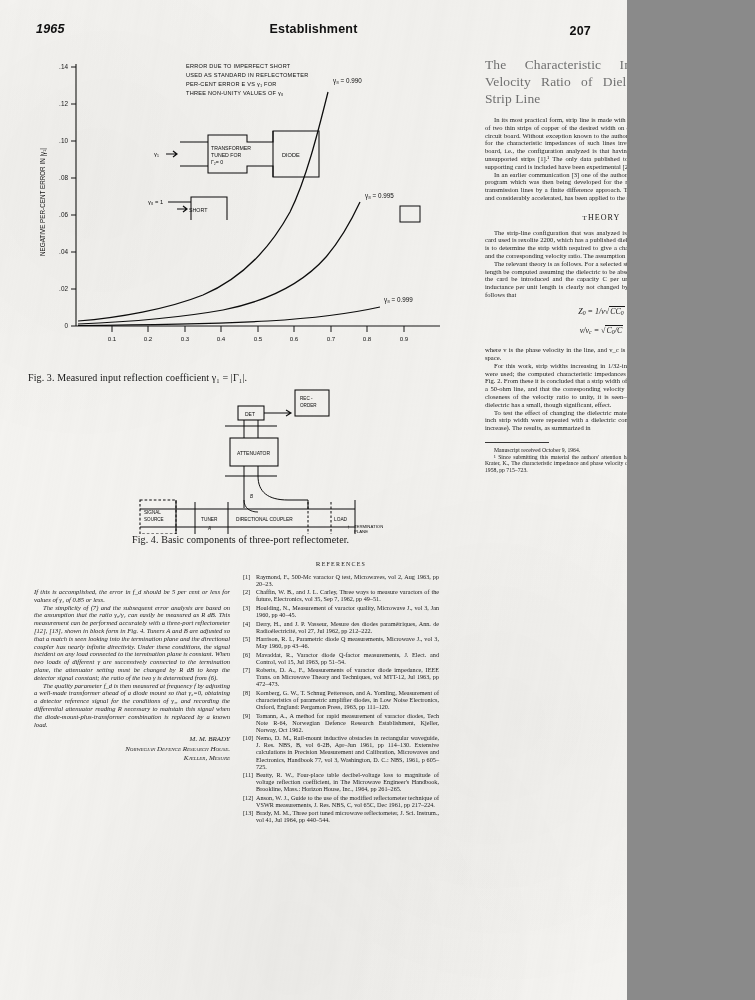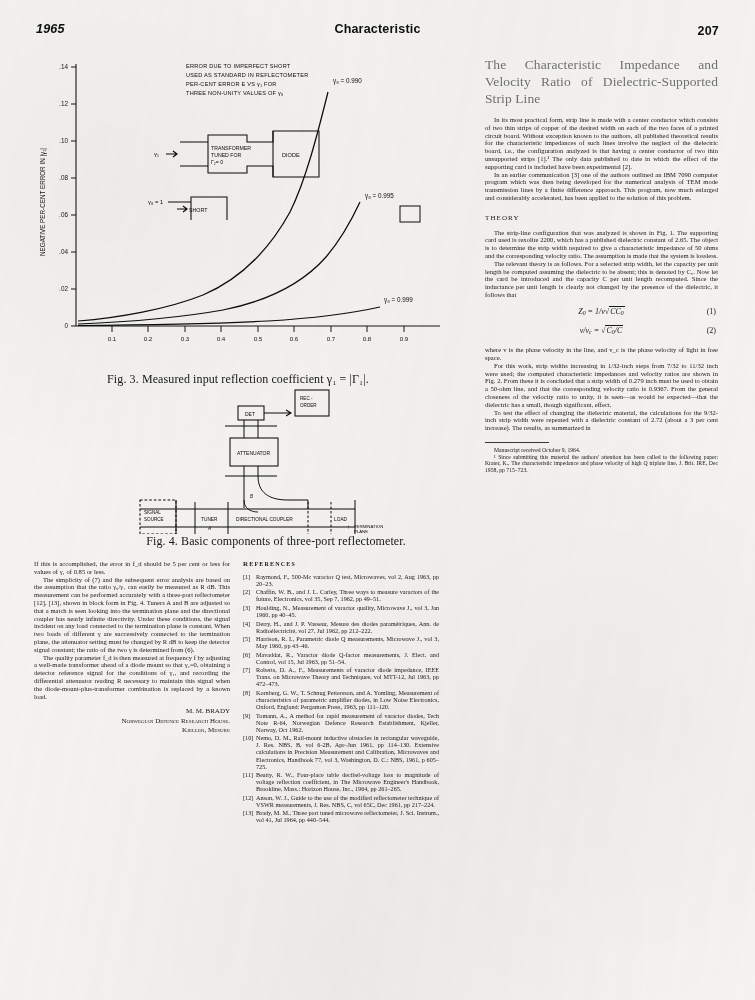--- a/index.html
+++ b/index.html
@@ -2,21 +2,21 @@
 <html><head>
 <meta charset="utf-8">
 <style>
   html, body {
     margin: 0;
     padding: 0;
     background: #8a8a8a;
   }
   .page {
     position: relative;
-    width: 755px;
+    width: 627px;
     height: 1000px;
     background: #f2f1ee;
     overflow: hidden;
     font-family: "Liberation Serif", "DejaVu Serif", serif;
     color: #1b1b1b;
     filter: contrast(1.04) brightness(0.99);
   }
   .paper-noise {
     position: absolute;
     inset: 0;
@@ -57,35 +57,36 @@
     position: absolute;
     text-align: justify;
     font-size: 6.6px;
     line-height: 7.8px;
     color: #232323;
     hyphens: auto;
   }
   .col p { margin: 0; text-indent: 9px; }
   .col p.noind { text-indent: 0; }
 
-  #col-left  { left: 34px;  top: 560px; width: 196px; }
+  #col-left  { left: 34px;  top: 588px; width: 196px; font-style: italic; }
   #col-mid   { left: 243px; top: 560px; width: 196px; }
   #col-right { left: 485px; top: 56px;  width: 233px; }
 
   .art-title {
     font-family: "Liberation Serif", serif;
     font-size: 13.5px;
     line-height: 17px;
     font-weight: normal;
     margin: 0 0 9px 0;
     letter-spacing: 0.1px;
     color: #737373;
   }
   .sec-head {
-    font-size: 10px;
+    text-align: center;
+    font-size: 12px;
     letter-spacing: 1.1px;
     margin: 11px 0 7px 0;
     font-variant: small-caps;
     text-transform: lowercase;
     color: #1d1d1d;
   }
   .sec-head::first-letter { font-size: 9.4px; }
 
   .eq {
     display: block;
@@ -100,26 +101,26 @@
     right: 2px;
     font-style: normal;
   }
   .rad {
     border-top: 1px solid #1b1b1b;
     padding: 0 1px;
   }
   .sub { font-size: 0.72em; vertical-align: -0.25em; }
 
   .refs-head {
+    text-align: center;
     font-size: 8px;
     letter-spacing: 1.2px;
     font-variant: small-caps;
     text-transform: lowercase;
     margin: 0 0 5px 0;
-    font-weight: bold;
   }
   .refs-head::first-letter { font-size: 9.4px; }
   .ref-item {
     position: relative;
     padding-left: 13px;
     margin-bottom: 1.4px;
     font-size: 6.2px;
     line-height: 7.1px;
     text-align: justify;
   }
@@ -155,46 +156,45 @@
   #fig3 {
     position: absolute;
     left: 28px;
     top: 52px;
     width: 420px;
     height: 325px;
   }
   #fig3 svg { display: block; }
   .fig-cap {
     position: absolute;
-    font-size: 12px;
-    text-align: center;
+    font-size: 10px;
     width: 100%;
     letter-spacing: 0.1px;
   }
   #fig3-cap { left: 28px; top: 372px; width: 420px; }
-  #fig4-cap { left: 116px; top: 534px; width: 320px; }
+  #fig4-cap { left: 132px; top: 534px; width: 320px; }
 
   
   #fig4 {
     position: absolute;
     left: 120px;
     top: 388px;
     width: 325px;
     height: 146px;
   }
   text { font-family: "Liberation Sans", "DejaVu Sans", sans-serif; }
 </style>
 </head>
 <body>
 
 <div class="page">
 
   <div class="runhead">
     <span class="year">1965</span>
-    <span class="center">Characteristic</span>
+    <span class="center">Establishment</span>
     <span class="pageno">207</span>
   </div>
 
   <div id="fig3">
     <svg width="420" height="325" viewBox="0 0 420 325">
 
       <line x1="48" y1="12" x2="48" y2="274" stroke="#1b1b1b" stroke-width="1.1"></line>
       <line x1="48" y1="274" x2="412" y2="274" stroke="#1b1b1b" stroke-width="1.1"></line>
 
       <g stroke="#1b1b1b" stroke-width="1">

